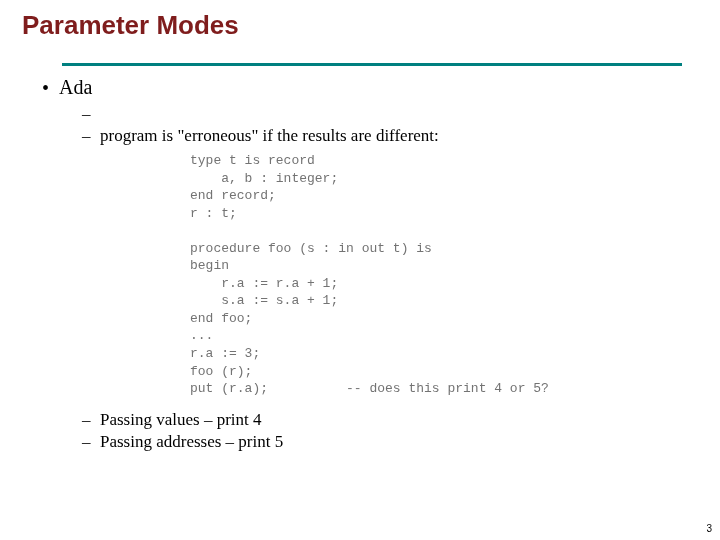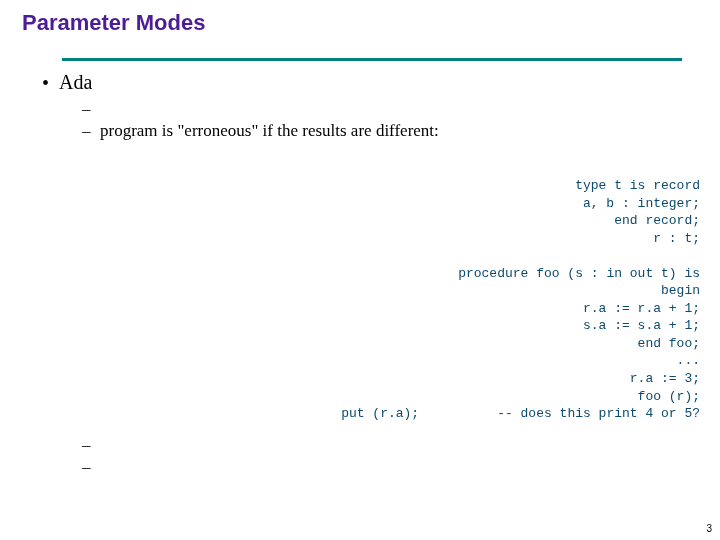--- a/index.html
+++ b/index.html
@@ -9,22 +9,22 @@
     background: #fff;
     font-family: "Times New Roman", Times, serif;
     color: #000;
     position: relative;
     overflow: hidden;
   }
   .slide { padding: 10px 20px 0 20px; }
   .title {
     font-family: Arial, Helvetica, sans-serif;
     font-weight: 700;
-    font-size: 22px;
-    color: #4c1d95;
+    font-size: 26px;
+    color: #7f1d1d;
     margin: 0 0 22px 2px;
   }
   .rule-wrap { margin: 0 0 10px 42px; }
   .rule {
     height: 3px;
     background: #008080;
     width: 620px;
   }
   .bullet-l1 {
     font-size: 20px;
@@ -37,24 +37,23 @@
     font-size: 17px;
     margin: 0 0 2px 62px;
     display: flex;
     gap: 8px;
   }
   .sub .dash { min-width: 10px; }
   .code {
     font-family: "Courier New", Courier, monospace;
     font-size: 13px;
     line-height: 1.35;
-    color: #0c4a6e;
+    color: #737373;
     white-space: pre;
-    margin: 36px 0 12px 170px;
-    text-align: right;
+    margin: 6px 0 12px 170px;
   }
   .bottom-sub { margin-top: 6px; }
   .pagenum {
     position: absolute;
     right: 8px;
     bottom: 6px;
     font-family: Arial, Helvetica, sans-serif;
     font-size: 10px;
     color: #000;
   }
@@ -92,19 +91,21 @@
     r.a := r.a + 1;
     s.a := s.a + 1;
 end foo;
 ...
 r.a := 3;
 foo (r);
 put (r.a);          -- does this print 4 or 5?</div>
 
   <div class="sub bottom-sub">
     <span class="dash">–</span>
+    <span>Passing values –      print 4</span>
   </div>
   <div class="sub">
     <span class="dash">–</span>
+    <span>Passing addresses –        print 5</span>
   </div>
 </div>
 
 <div class="pagenum">3</div>
 
 </body></html>

